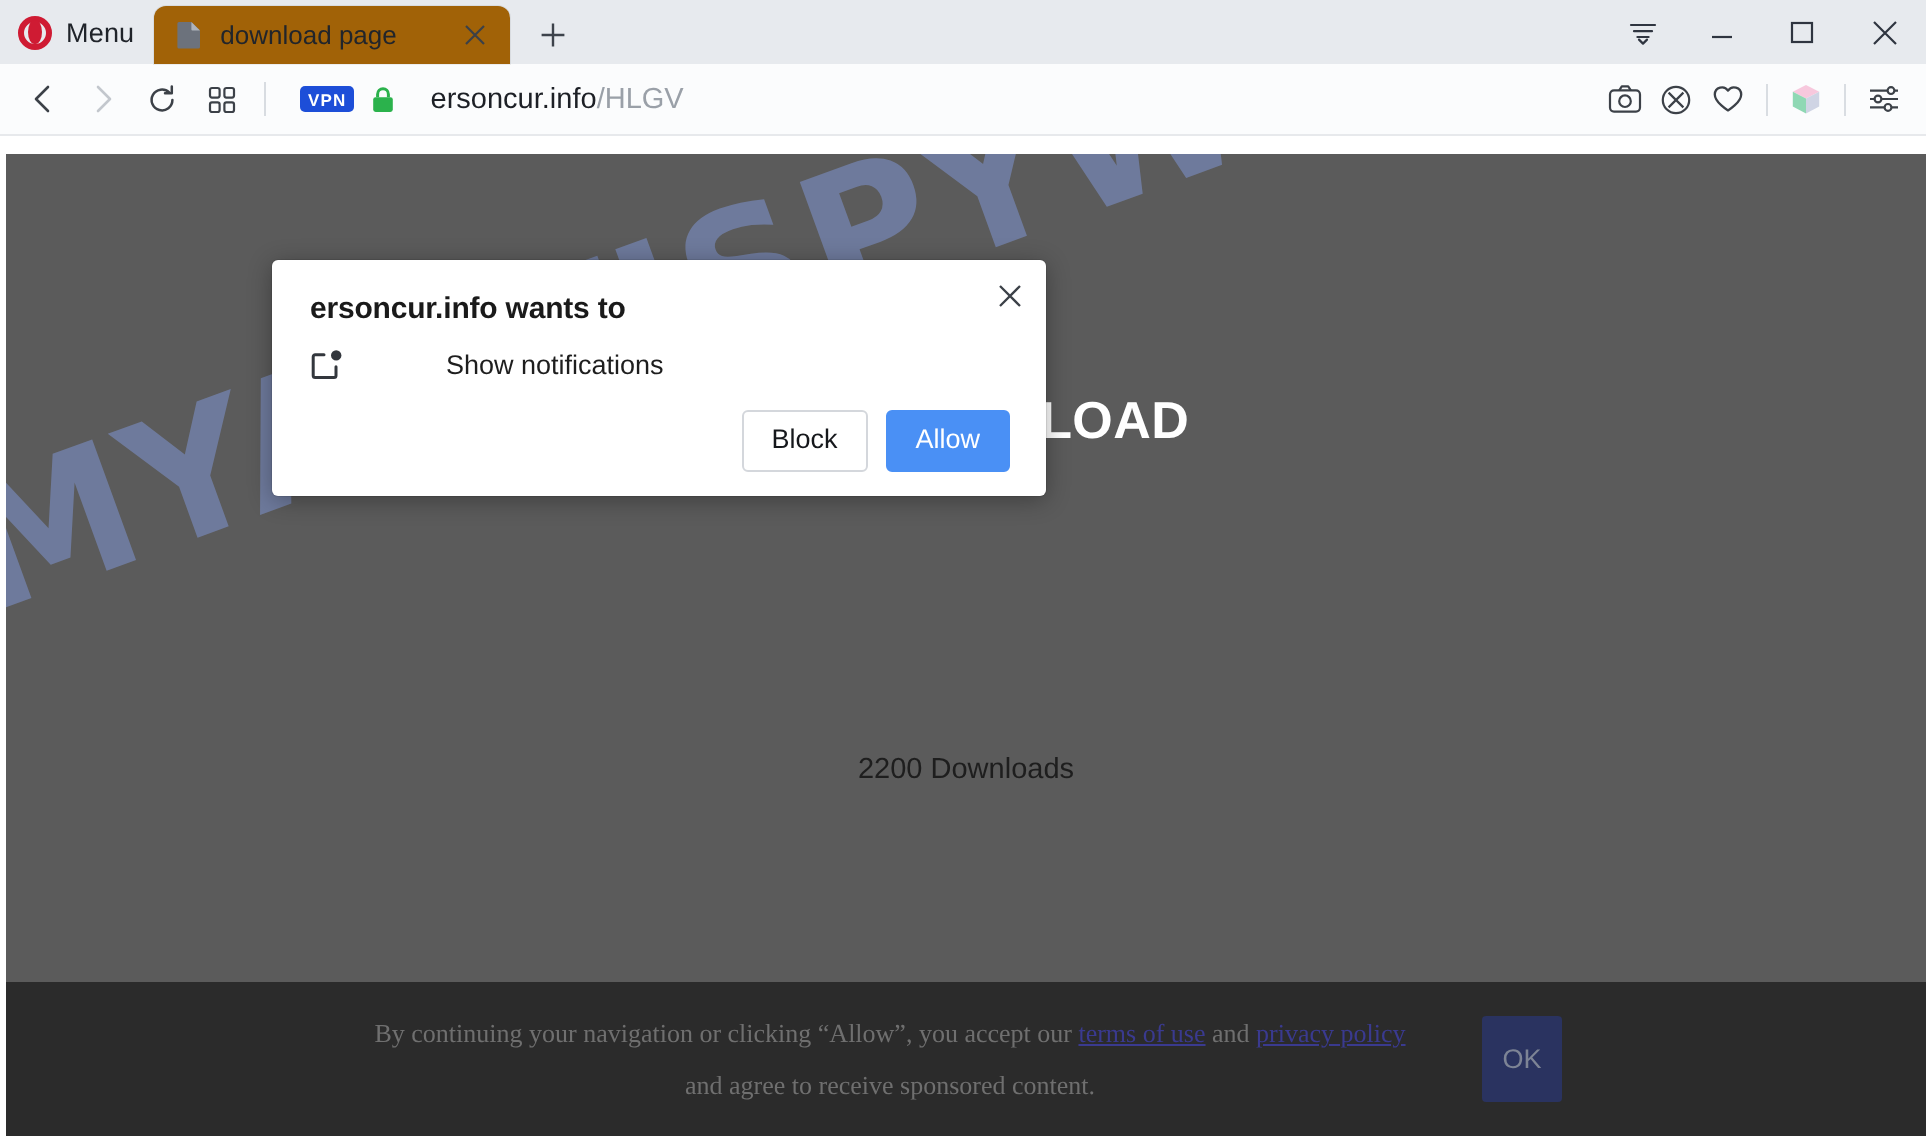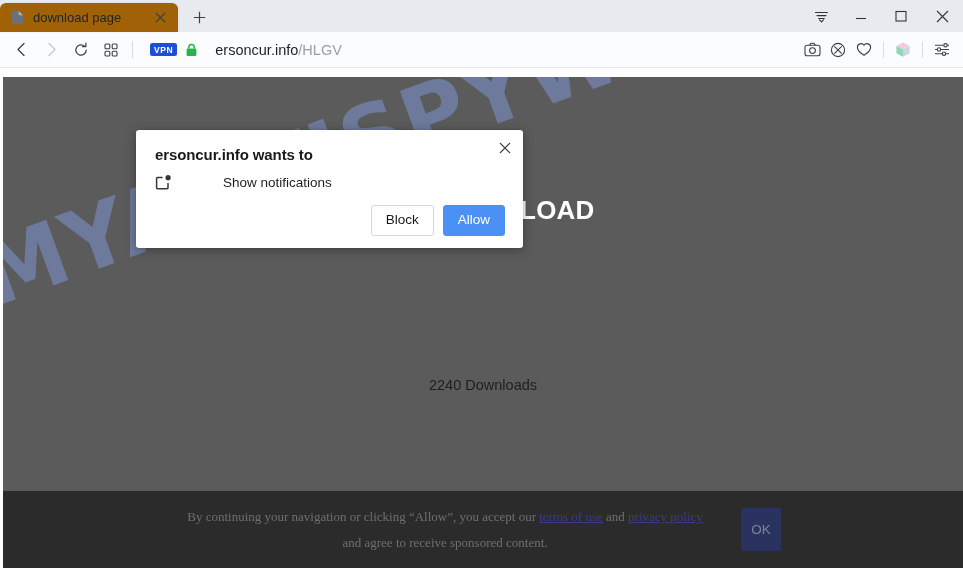--- a/index.html
+++ b/index.html
@@ -209,20 +209,24 @@
   .btn-block { background: #fff; color: #16181c; border: 1px solid #d4d7dc; }
   .btn-allow { background: #4a90f5; color: #fff; border: 1px solid #4a90f5; }
 </style>
 </head>
 <body>
 
 <div class="browser">
 
   <div class="tabstrip">
 
+    <div class="menu-btn">
+      <span class="opera-logo"></span>
+      <span class="menu-label">Menu</span>
+    </div>
 
     <div class="tab">
       <span class="tab-fav">
         <svg width="14" height="15" viewBox="0 0 14 15">
           <path d="M1.5 1h6.2l4.3 4.2v8.3a.8.8 0 0 1-.8.8H1.5a.8.8 0 0 1-.8-.8V1.8A.8.8 0 0 1 1.5 1z" fill="#6c727c"></path>
           <path d="M7.7 1l4.3 4.2H8.2a.5.5 0 0 1-.5-.5V1z" fill="#aeb3bb"></path>
         </svg>
       </span>
       <span class="tab-title">download page</span>
       <span class="tab-close">
@@ -340,21 +344,21 @@
     </div>
   </div>
 
   <div class="viewport">
     <div class="page">
 
       <div class="watermark">MYANTISPYWARE.COM</div>
 
       <div class="headline"><span class="hl-yellow">5</span><span> TO DOWNLOAD</span></div>
 
-      <div class="downloads">2240 Downloads</div>
+      <div class="downloads">2200 Downloads</div>
 
       <div class="consentbar">
         <div class="consent-text"><span>By continuing your navigation or clicking “Allow”, you accept our </span><a href="#">terms of use</a><span> and</span> <a href="#">privacy policy</a><span> and agree to receive sponsored content.</span></div>
         <button class="ok-btn">OK</button>
       </div>
     </div>
 
     <div class="perm-dialog">
       <div class="perm-close">
         <svg width="12" height="12" viewBox="0 0 12 12">

